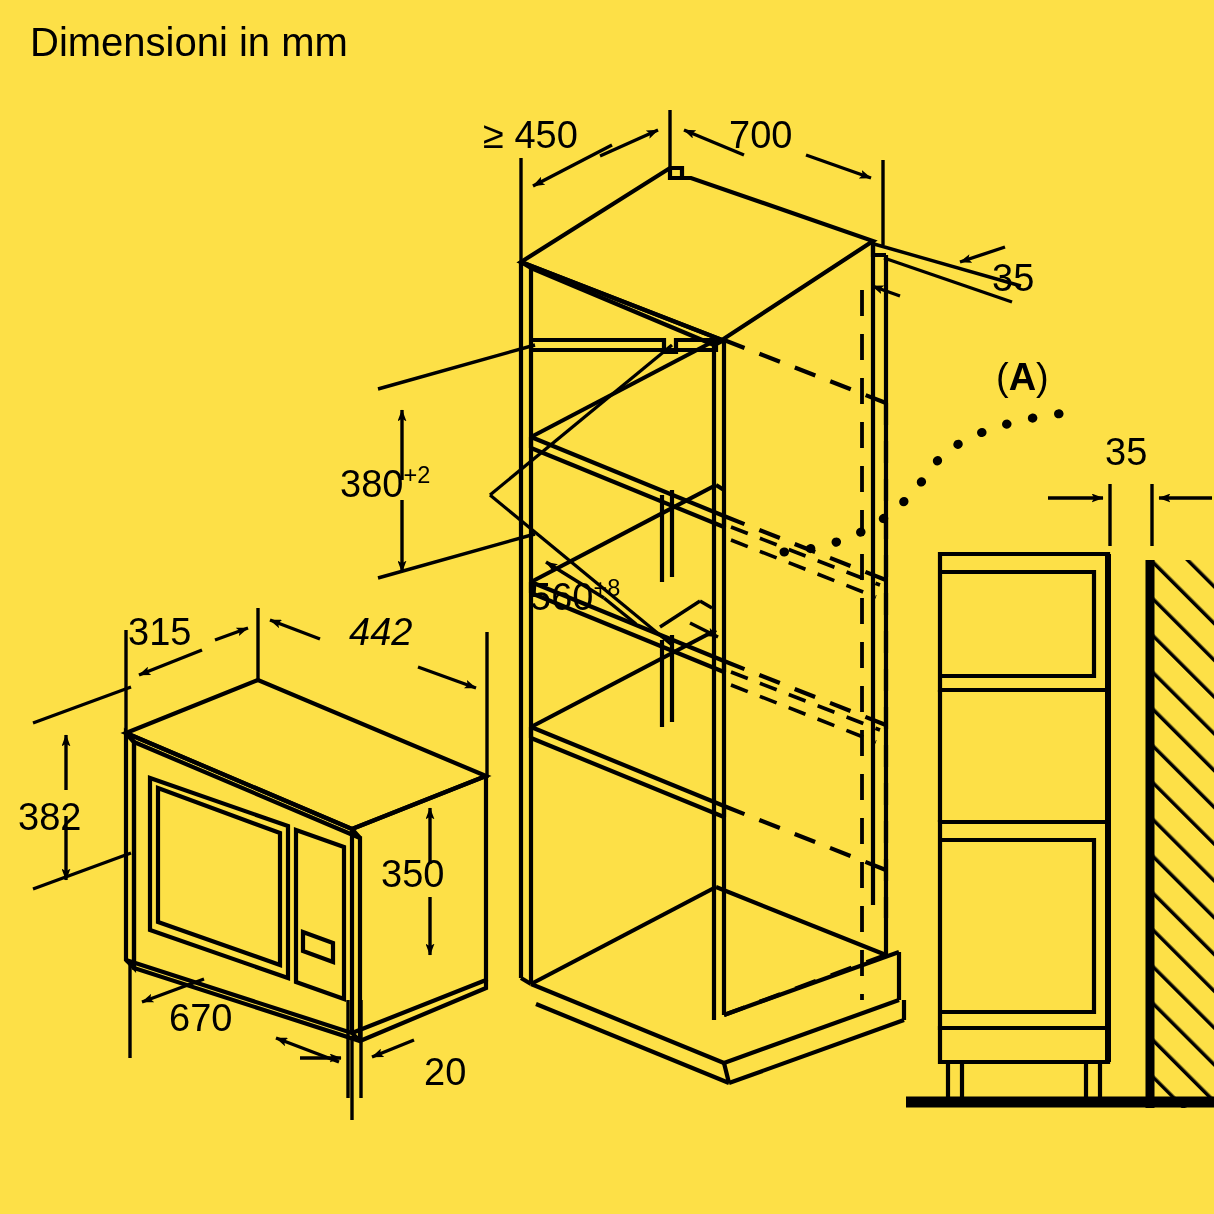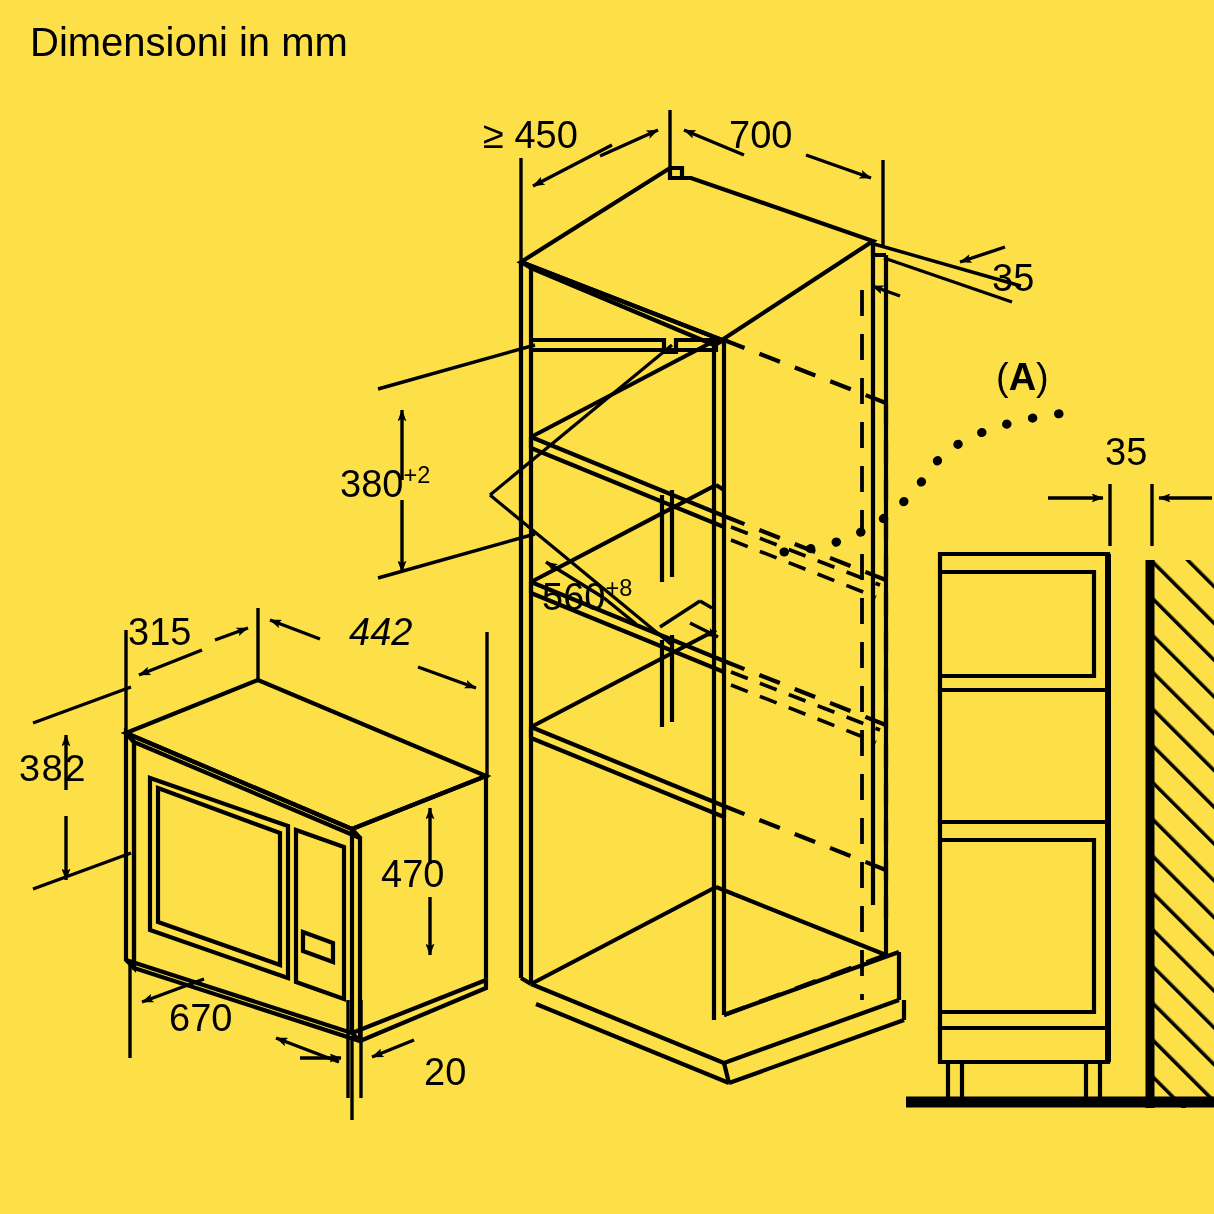--- a/index.html
+++ b/index.html
@@ -318,36 +318,36 @@
   <div class="dim" style="left:729px; top:116px;">700</div>
 
   <div class="dim" style="left:992px; top:259px;">
     <span>35</span>
   </div>
 
   <div class="dim" style="left:340px; top:465px;">
     <span>380</span><sup>+2</sup>
   </div>
 
-  <div class="dim" style="left:542px; top:578px;">
+  <div class="dim" style="left:530px; top:578px;">
     <span>560</span><sup>+8</sup>
   </div>
 
   <div class="lab-a" style="left:996px; top:356px;">
     <span class="paren">(</span><span>A</span><span class="paren">)</span>
   </div>
 
   <div class="dim" style="left:1105px; top:433px;">35</div>
 
   <div class="dim" style="left:128px; top:613px;">315</div>
 
   <div class="dim" style="left:349px; top:613px;font-style:italic;">442</div>
 
-  <div class="dim" style="left:18px; top:752px;font-family:Liberation Mono, monospace;">382</div>
-
-  <div class="dim" style="left:381px; top:855px;">470</div>
+  <div class="dim" style="left:18px; top:798px;">382</div>
+
+  <div class="dim" style="left:381px; top:855px;">350</div>
 
   <div class="dim" style="left:169px; top:999px;">670</div>
 
   <div class="dim" style="left:424px; top:1053px;">20</div>
 
 
 </div>
 
 </body></html>

